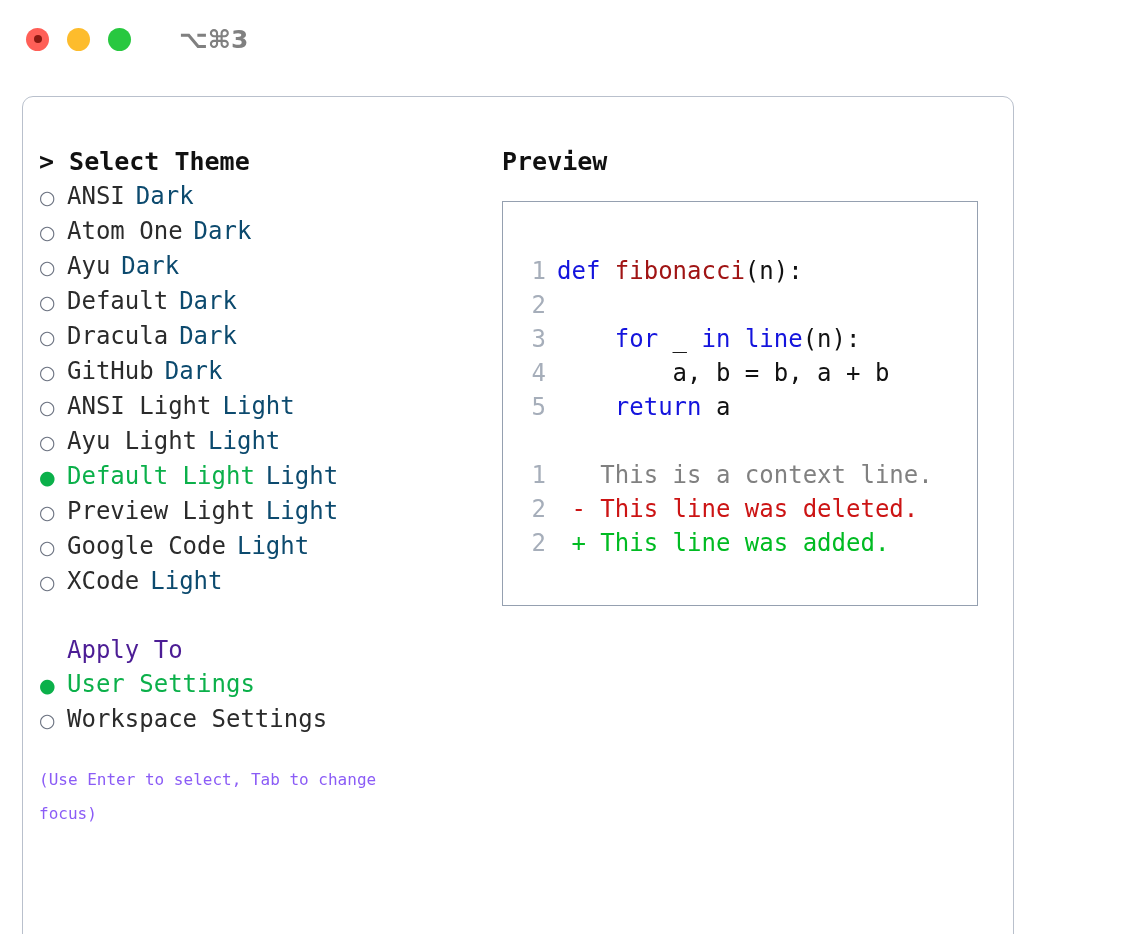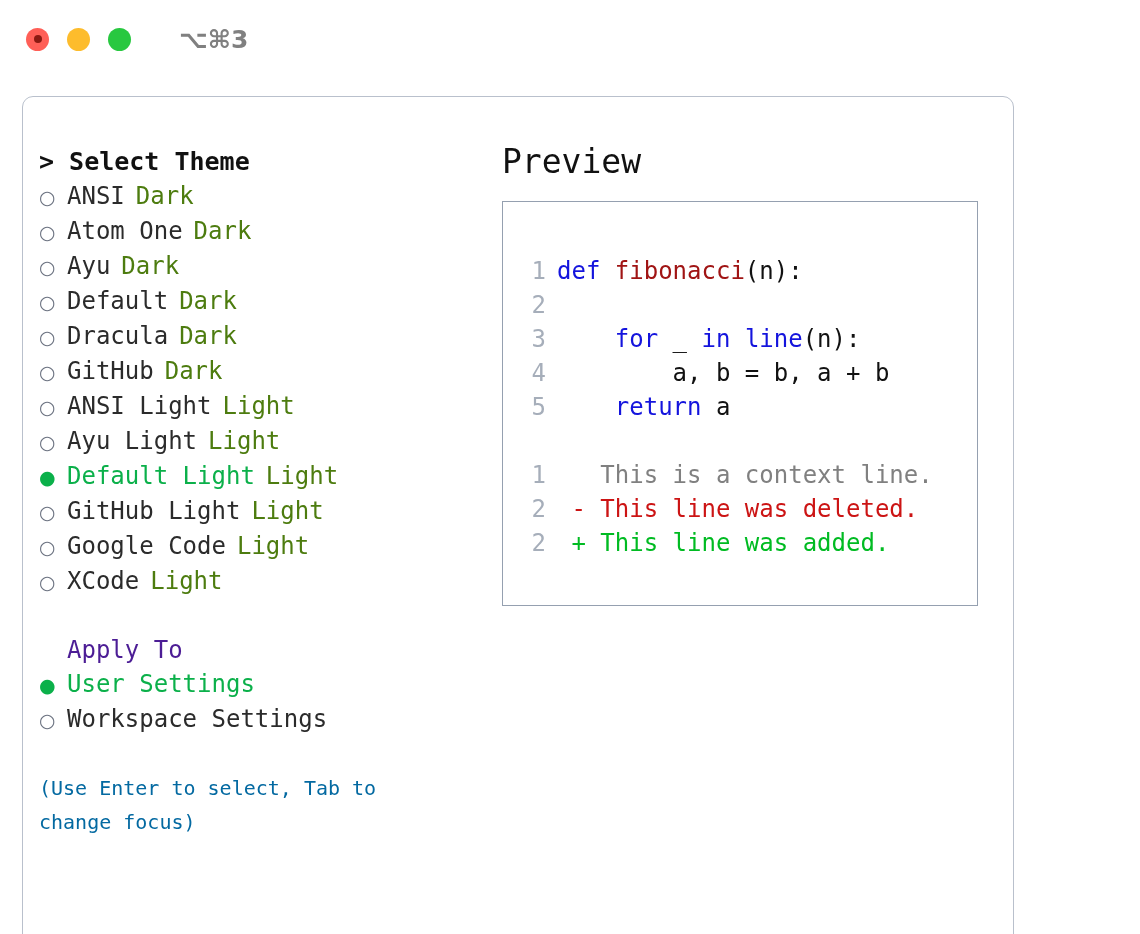--- a/index.html
+++ b/index.html
@@ -119,54 +119,54 @@
   .marker.sel {
     color: #0bb04a;
   }
   .opt-label {
     color: #2b2b2b;
   }
   .opt-row.selected .opt-label {
     color: #0bb04a;
   }
   .opt-tag {
-    color: #4d7c0f;
+    color: #0c4a6e;
     padding-left: 11px;
   }
 
   .section-gap { height: 34px; }
 
   .subsection-header {
     font-size: 24px;
     color: #4c1d95;
     line-height: 34px;
     padding-left: 28px;
     white-space: pre;
   }
 
   .hint {
-    margin-top: 34px;
-    font-size: 20px;
-    line-height: 34px;
-    color: #0369a1;
+    margin-top: 26px;
+    font-size: 16px;
+    line-height: 34px;
+    color: #8b5cf6;
     width: 400px;
     white-space: pre-wrap;
     word-break: break-word;
   }
 
   
   .right-col {
     position: absolute;
     left: 479px;
     top: 48px;
     width: 495px;
   }
   .preview-title {
-    font-size: 33px;
-    font-weight: normal;
+    font-size: 25px;
+    font-weight: bold;
     color: #111111;
     line-height: 34px;
   }
   .code-box {
     margin-top: 22px;
     width: 476px;
     height: 405px;
     border: 1.8px solid #95a0b0;
     box-sizing: border-box;
     background: #ffffff;
@@ -227,21 +227,21 @@
         <div id="theme-options">
             <div class="opt-row"><span class="marker">○</span><span class="opt-label">ANSI</span><span class="opt-tag">Dark</span></div>
             <div class="opt-row"><span class="marker">○</span><span class="opt-label">Atom One</span><span class="opt-tag">Dark</span></div>
             <div class="opt-row"><span class="marker">○</span><span class="opt-label">Ayu</span><span class="opt-tag">Dark</span></div>
             <div class="opt-row"><span class="marker">○</span><span class="opt-label">Default</span><span class="opt-tag">Dark</span></div>
             <div class="opt-row"><span class="marker">○</span><span class="opt-label">Dracula</span><span class="opt-tag">Dark</span></div>
             <div class="opt-row"><span class="marker">○</span><span class="opt-label">GitHub</span><span class="opt-tag">Dark</span></div>
             <div class="opt-row"><span class="marker">○</span><span class="opt-label">ANSI Light</span><span class="opt-tag">Light</span></div>
             <div class="opt-row"><span class="marker">○</span><span class="opt-label">Ayu Light</span><span class="opt-tag">Light</span></div>
             <div class="opt-row selected"><span class="marker sel">●</span><span class="opt-label">Default Light</span><span class="opt-tag">Light</span></div>
-            <div class="opt-row"><span class="marker">○</span><span class="opt-label">GitHub Light</span><span class="opt-tag">Light</span></div>
+            <div class="opt-row"><span class="marker">○</span><span class="opt-label">Preview Light</span><span class="opt-tag">Light</span></div>
             <div class="opt-row"><span class="marker">○</span><span class="opt-label">Google Code</span><span class="opt-tag">Light</span></div>
             <div class="opt-row"><span class="marker">○</span><span class="opt-label">XCode</span><span class="opt-tag">Light</span></div>
           </div>
 
         <div class="section-gap"></div>
 
         <div class="subsection-header">Apply To</div>
 
         <div id="apply-options">
             <div class="opt-row selected"><span class="marker sel">●</span><span class="opt-label">User Settings</span></div>

